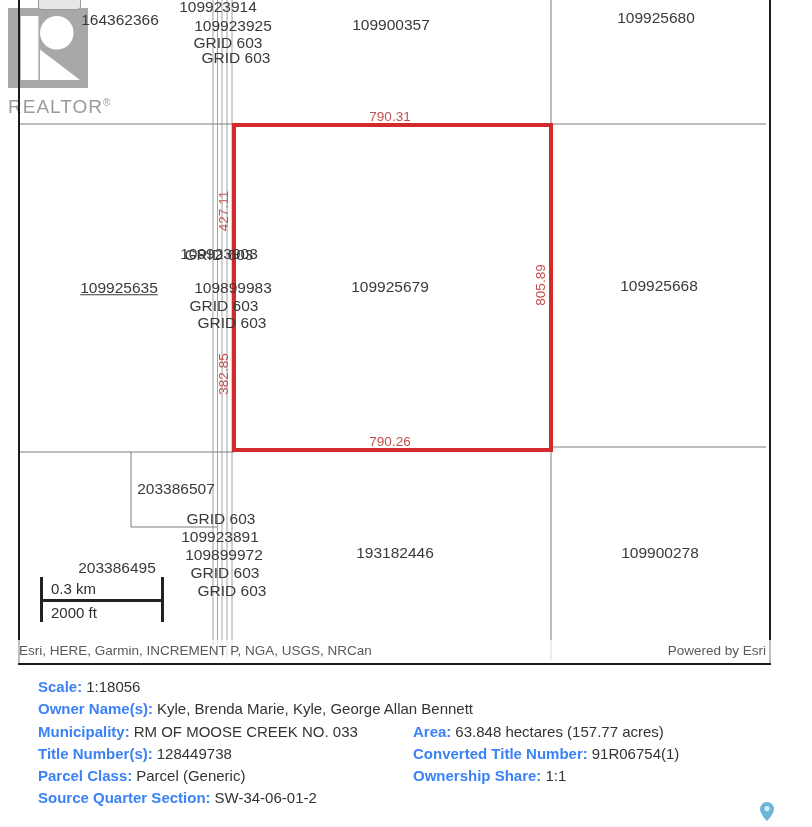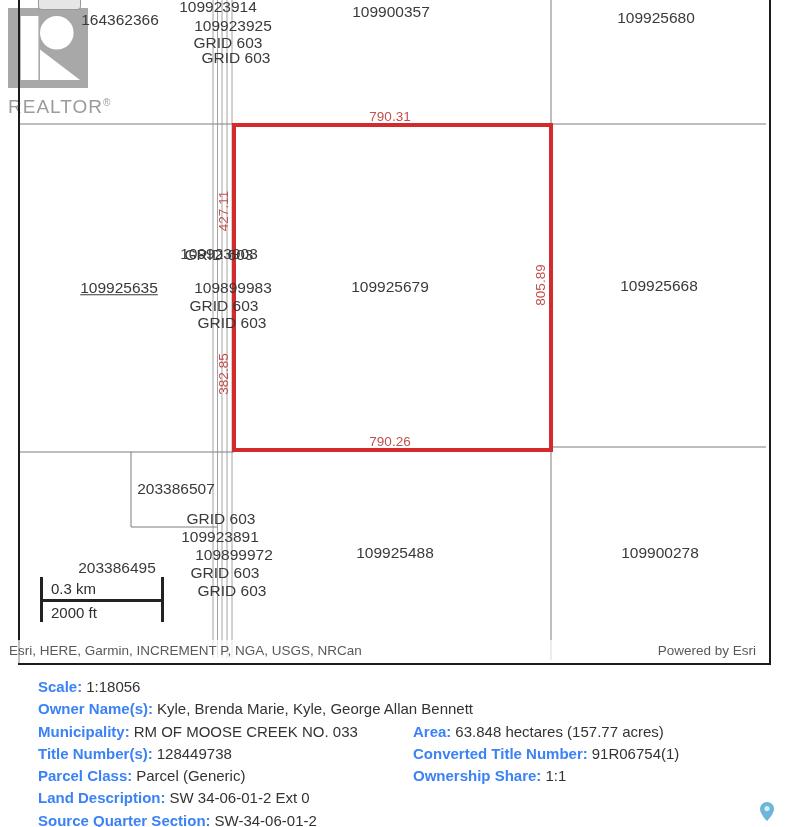--- a/index.html
+++ b/index.html
@@ -20,21 +20,21 @@
   
   .chip{position:absolute;left:38px;top:0;width:41px;height:9px;background:#e6e6e6;
         border:1px solid #9a9a9a;border-top:none;border-radius:0 0 4px 4px;}
   
   .scalebar{position:absolute;left:40px;top:577px;width:118px;height:45px;
             border-left:3px solid #222;border-right:3px solid #222;}
   .scalebar .mid{position:absolute;left:0;top:22px;width:100%;height:3px;background:#222;}
   .scalebar .km{position:absolute;left:8px;top:3px;font-size:15px;color:#2e2e2e;}
   .scalebar .ft{position:absolute;left:8px;top:27px;font-size:15px;color:#2e2e2e;}
   
-  .attrib{position:absolute;left:3px;top:640px;width:760px;height:23px;
+  .attrib{position:absolute;left:13px;top:640px;width:760px;height:23px;
           background:rgba(255,255,255,0.72);}
   .attrib .src{position:absolute;left:6px;top:3px;font-size:13.5px;color:#595959;}
   .attrib .pwr{position:absolute;right:7px;top:3px;font-size:13.5px;color:#595959;}
   
   .details{position:absolute;left:0;top:670px;width:812px;padding-top:6px;}
   .drow{position:relative;padding-left:38px;height:22.3px;line-height:22.3px;font-size:15px;}
   .dl{font-weight:bold;color:#3b82f6;}
   .dv{color:#333;margin-left:4px;}
   .dcol2{position:absolute;left:413px;top:0;}
   
@@ -88,38 +88,38 @@
 
       <rect x="234" y="125" width="317" height="325" fill="none" stroke="#d32b2b" stroke-width="4"></rect>
     </svg>
 
     <div id="map-labels">
         <span class="map-label" style="left: 120px; top: 20px;">164362366</span>
         <span class="map-label" style="left: 218px; top: 7px;">109923914</span>
         <span class="map-label" style="left: 233px; top: 26px;">109923925</span>
         <span class="map-label" style="left: 228px; top: 43px;">GRID 603</span>
         <span class="map-label" style="left: 236px; top: 58px;">GRID 603</span>
-        <span class="map-label" style="left: 391px; top: 12px;">109900357</span>
+        <span class="map-label" style="left: 391px; top: 25px;">109900357</span>
         <span class="map-label" style="left: 656px; top: 18px;">109925680</span>
         <span class="map-label" style="left: 119px; top: 288px; text-decoration: underline;">109925635</span>
         <span class="map-label" style="left: 219px; top: 255px;">GRID 603</span>
         <span class="map-label" style="left: 219px; top: 254px;">109923903</span>
         <span class="map-label" style="left: 233px; top: 288px;">109899983</span>
         <span class="map-label" style="left: 224px; top: 306px;">GRID 603</span>
         <span class="map-label" style="left: 232px; top: 323px;">GRID 603</span>
         <span class="map-label" style="left: 390px; top: 287px;">109925679</span>
         <span class="map-label" style="left: 659px; top: 286px;">109925668</span>
         <span class="map-label" style="left: 176px; top: 489px;">203386507</span>
         <span class="map-label" style="left: 221px; top: 519px;">GRID 603</span>
         <span class="map-label" style="left: 220px; top: 537px;">109923891</span>
-        <span class="map-label" style="left: 234px; top: 555px;">109899972</span>
+        <span class="map-label" style="left: 224px; top: 555px;">109899972</span>
         <span class="map-label" style="left: 225px; top: 573px;">GRID 603</span>
         <span class="map-label" style="left: 232px; top: 591px;">GRID 603</span>
         <span class="map-label" style="left: 117px; top: 568px;">203386495</span>
-        <span class="map-label" style="left: 395px; top: 553px;">109925488</span>
+        <span class="map-label" style="left: 395px; top: 553px;">193182446</span>
         <span class="map-label" style="left: 660px; top: 553px;">109900278</span>
         <span class="dim-label" style="left: 390px; top: 117px; text-align: center;">790.31</span>
         <span class="dim-label" style="left: 390px; top: 442px;">790.26</span>
         <span class="dim-label rot" style="left: 224px; top: 211px;">427.11</span>
         <span class="dim-label rot" style="left: 224px; top: 374px;">382.85</span>
         <span class="dim-label rot" style="left: 541px; top: 285px;">805.89</span>
       </div>
 
     <div class="scalebar">
       <div class="mid"></div>
@@ -146,23 +146,20 @@
     </div>
     <div class="drow">
       <span class="dl">Title Number(s):</span><span class="dv">128449738</span>
       <span class="dcol2"><span class="dl">Converted Title Number:</span><span class="dv">91R06754(1)</span></span>
     </div>
     <div class="drow">
       <span class="dl">Parcel Class:</span><span class="dv">Parcel (Generic)</span>
       <span class="dcol2"><span class="dl">Ownership Share:</span><span class="dv">1:1</span></span>
     </div>
     <div class="drow">
-      <span class="dl">Land Description:</span><span class="dv">SW 34-06-01-2 Ext 0</span>
-    </div>
-    <div class="drow">
       <span class="dl">Source Quarter Section:</span><span class="dv">SW-34-06-01-2</span>
     </div>
   </div>
 
   <svg class="pin" width="14" height="19" viewBox="0 0 14 19">
     <path d="M7 0 C3.1 0 0 3.1 0 7 c0 5 7 12 7 12 s7 -7 7 -12 C14 3.1 10.9 0 7 0 Z" fill="#6cb6d9"></path>
     <circle cx="7" cy="6.6" r="2.6" fill="#d8edf7"></circle>
   </svg>
 
 </div>

